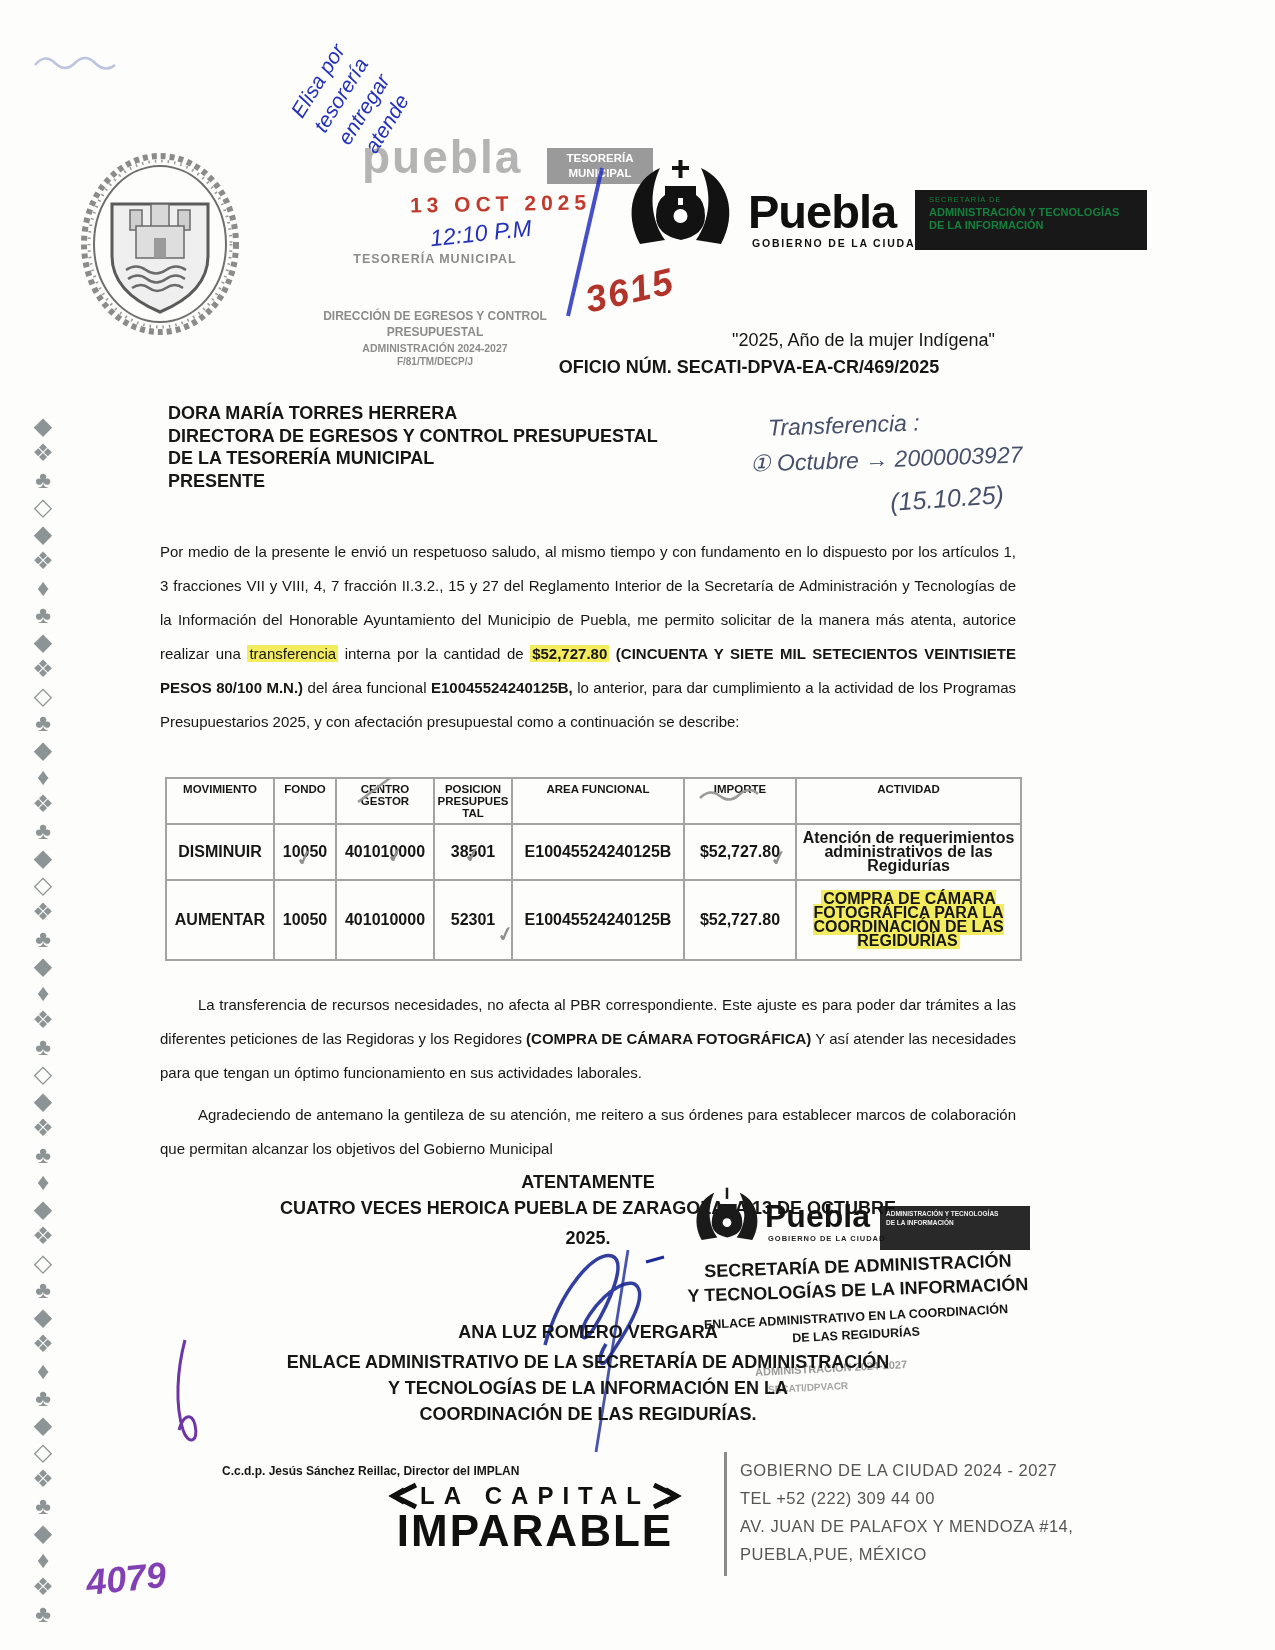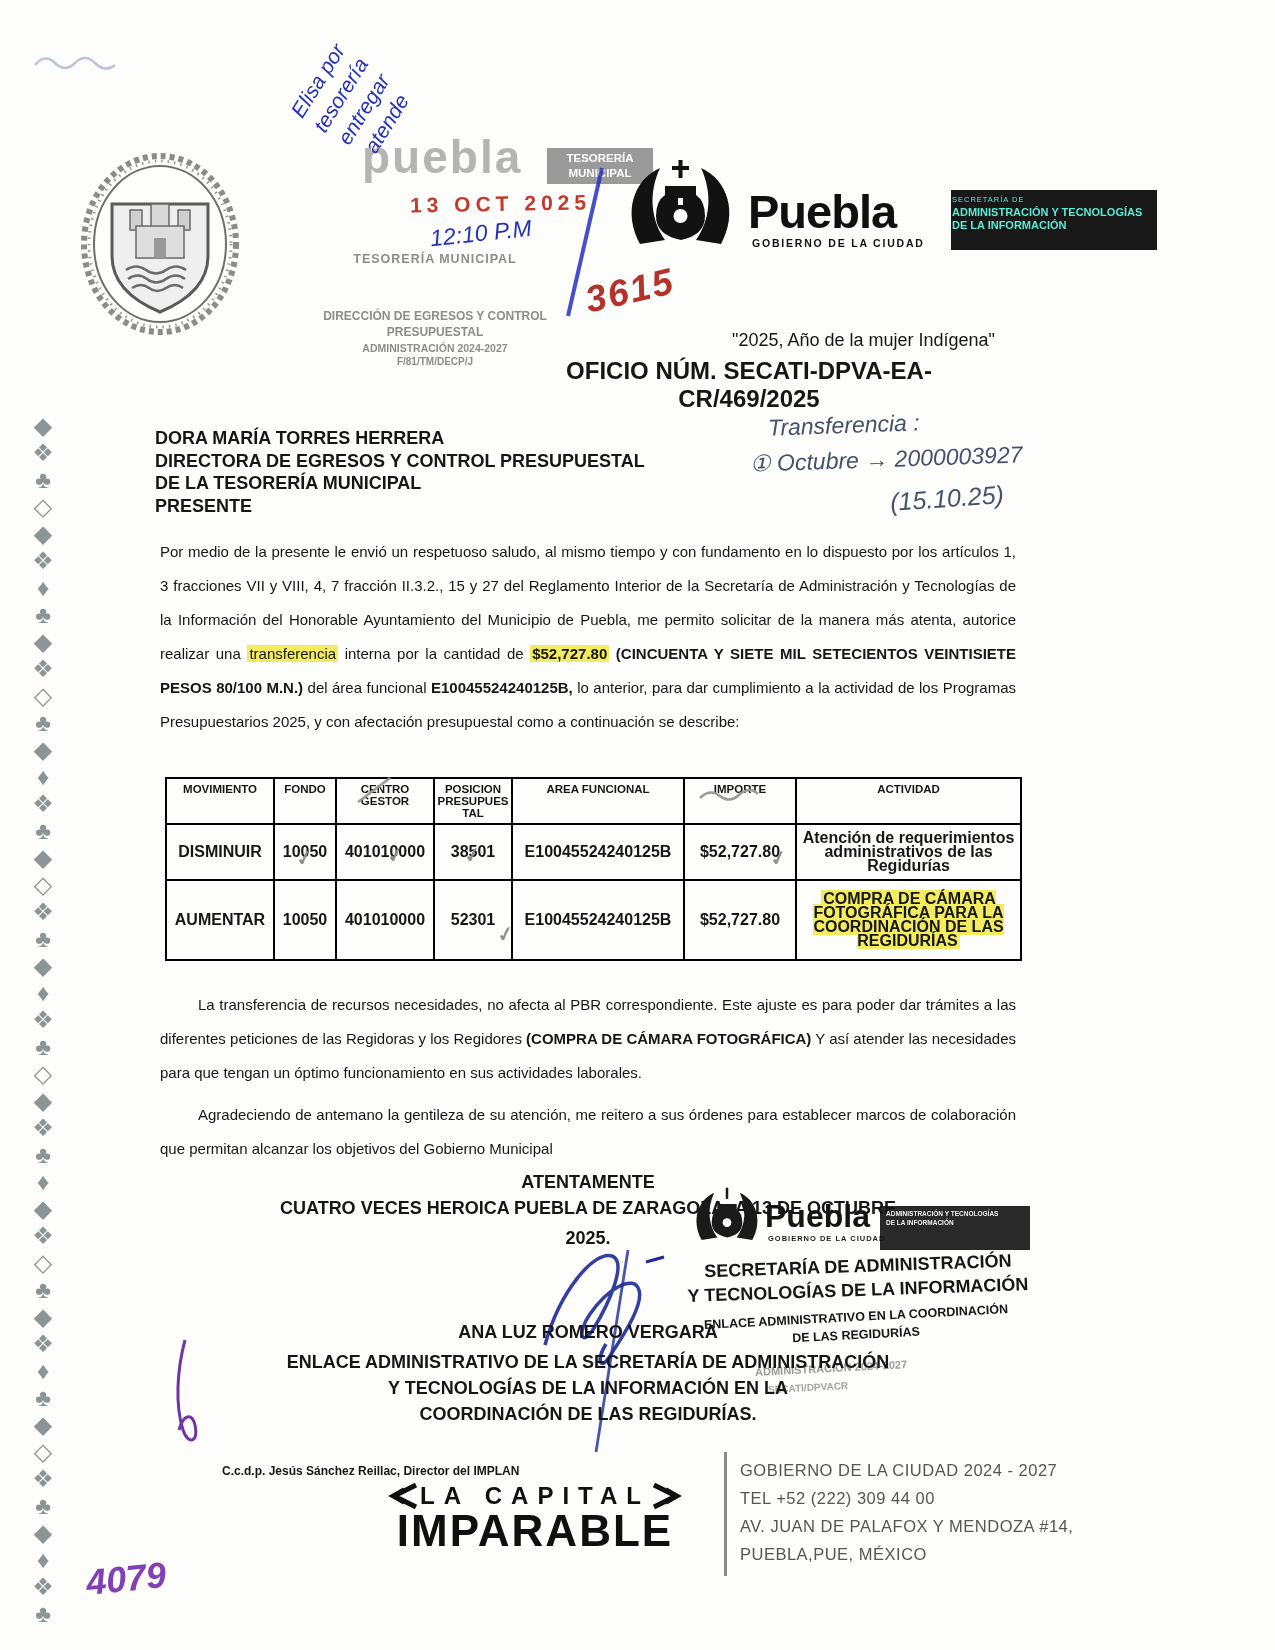--- a/index.html
+++ b/index.html
@@ -28,45 +28,45 @@
   .st1{font-size:12px;margin-bottom:2px;margin-top:43px;}
   .st2{font-size:12px;margin-bottom:3px;}
   .st3{font-size:10.5px;margin-bottom:2px;}
   .st4{font-size:10px;}
   .folio-red{left:585px;top:270px;font-size:37px;font-weight:bold;font-style:italic;
              color:#b23329;transform:rotate(-13deg);letter-spacing:2px;}
 
   
   .brand-name{left:748px;top:184px;font-size:47px;font-weight:bold;letter-spacing:-1px;color:#101010;}
   .brand-sub{left:752px;top:237px;font-size:10.5px;font-weight:bold;letter-spacing:1.8px;color:#101010;}
-  .brand-box{left:915px;top:190px;width:204px;height:50px;background:#181818;color:#5eead4;padding:5px 1px;margin-left:36px;}
+  .brand-box{left:915px;top:190px;width:204px;height:50px;background:#181818;color:#15803d;padding:5px 14px;}
   .bb1{font-size:7.5px;letter-spacing:1px;margin-bottom:2px;}
   .bb2{font-size:11px;font-weight:bold;line-height:13px;}
   .quote-line{left:540px;top:330px;width:455px;font-size:18px;}
-  .oficio-line{left:500px;top:357px;width:498px;font-size:24px;font-weight:bold;}
-
-  .recipient{left:155px;top:402px;font-size:18px;font-weight:bold;line-height:22.5px;margin-top:25px;}
+  .oficio-line{left:500px;top:357px;width:498px;font-size:18px;font-weight:bold;}
+
+  .recipient{left:168px;top:402px;font-size:18px;font-weight:bold;line-height:22.5px;}
 
   
   .hw-top{left:252px;top:48px;width:200px;color:#2431b9;font-style:italic;font-size:21px;
           line-height:27px;transform:rotate(-58deg);text-align:center;}
   .hw-transfer{color:#474f6b;font-style:italic;}
   .hw-t1{left:768px;top:412px;font-size:23px;transform:rotate(-2deg);}
   .hw-t2{left:750px;top:446px;font-size:23px;transform:rotate(-2deg);}
   .hw-t3{left:890px;top:484px;font-size:25px;transform:rotate(-4deg);}
   .hw-folio{left:86px;top:1558px;font-size:36px;font-style:italic;color:#8340b4;transform:rotate(-6deg);font-weight:bold;}
 
   .p1{left:160px;top:535px;width:856px;}
   .p2{left:160px;top:988px;width:856px;}
   .p3{left:160px;top:1098px;width:856px;}
 
   
   .tbl-wrap{left:165px;top:777px;}
   table.doc{border-collapse:collapse;table-layout:fixed;width:855px;}
-  table.doc th,table.doc td{border:2px solid #000000;overflow:hidden;overflow-wrap:anywhere;}
+  table.doc th,table.doc td{border:2px solid #a3a3a3;overflow:hidden;overflow-wrap:anywhere;}
   table.doc th{font-size:11.5px;padding:4px 2px;vertical-align:top;text-align:center;}
   table.doc td{font-size:16px;text-align:center;font-weight:bold;padding:3px 4px;vertical-align:middle;}
   td.mov{text-align:left;padding-left:10px;}
   td.act{font-size:11.5px;line-height:14px;}
   .chk{position:absolute;color:#8f8f8f;font-size:20px;font-weight:bold;transform:rotate(-12deg);}
 
   .atent{left:160px;top:1172px;width:856px;font-size:18px;font-weight:bold;}
   .city1{left:160px;top:1198px;width:856px;font-size:18px;font-weight:bold;}
   .city2{left:160px;top:1228px;width:856px;font-size:18px;font-weight:bold;}
 

